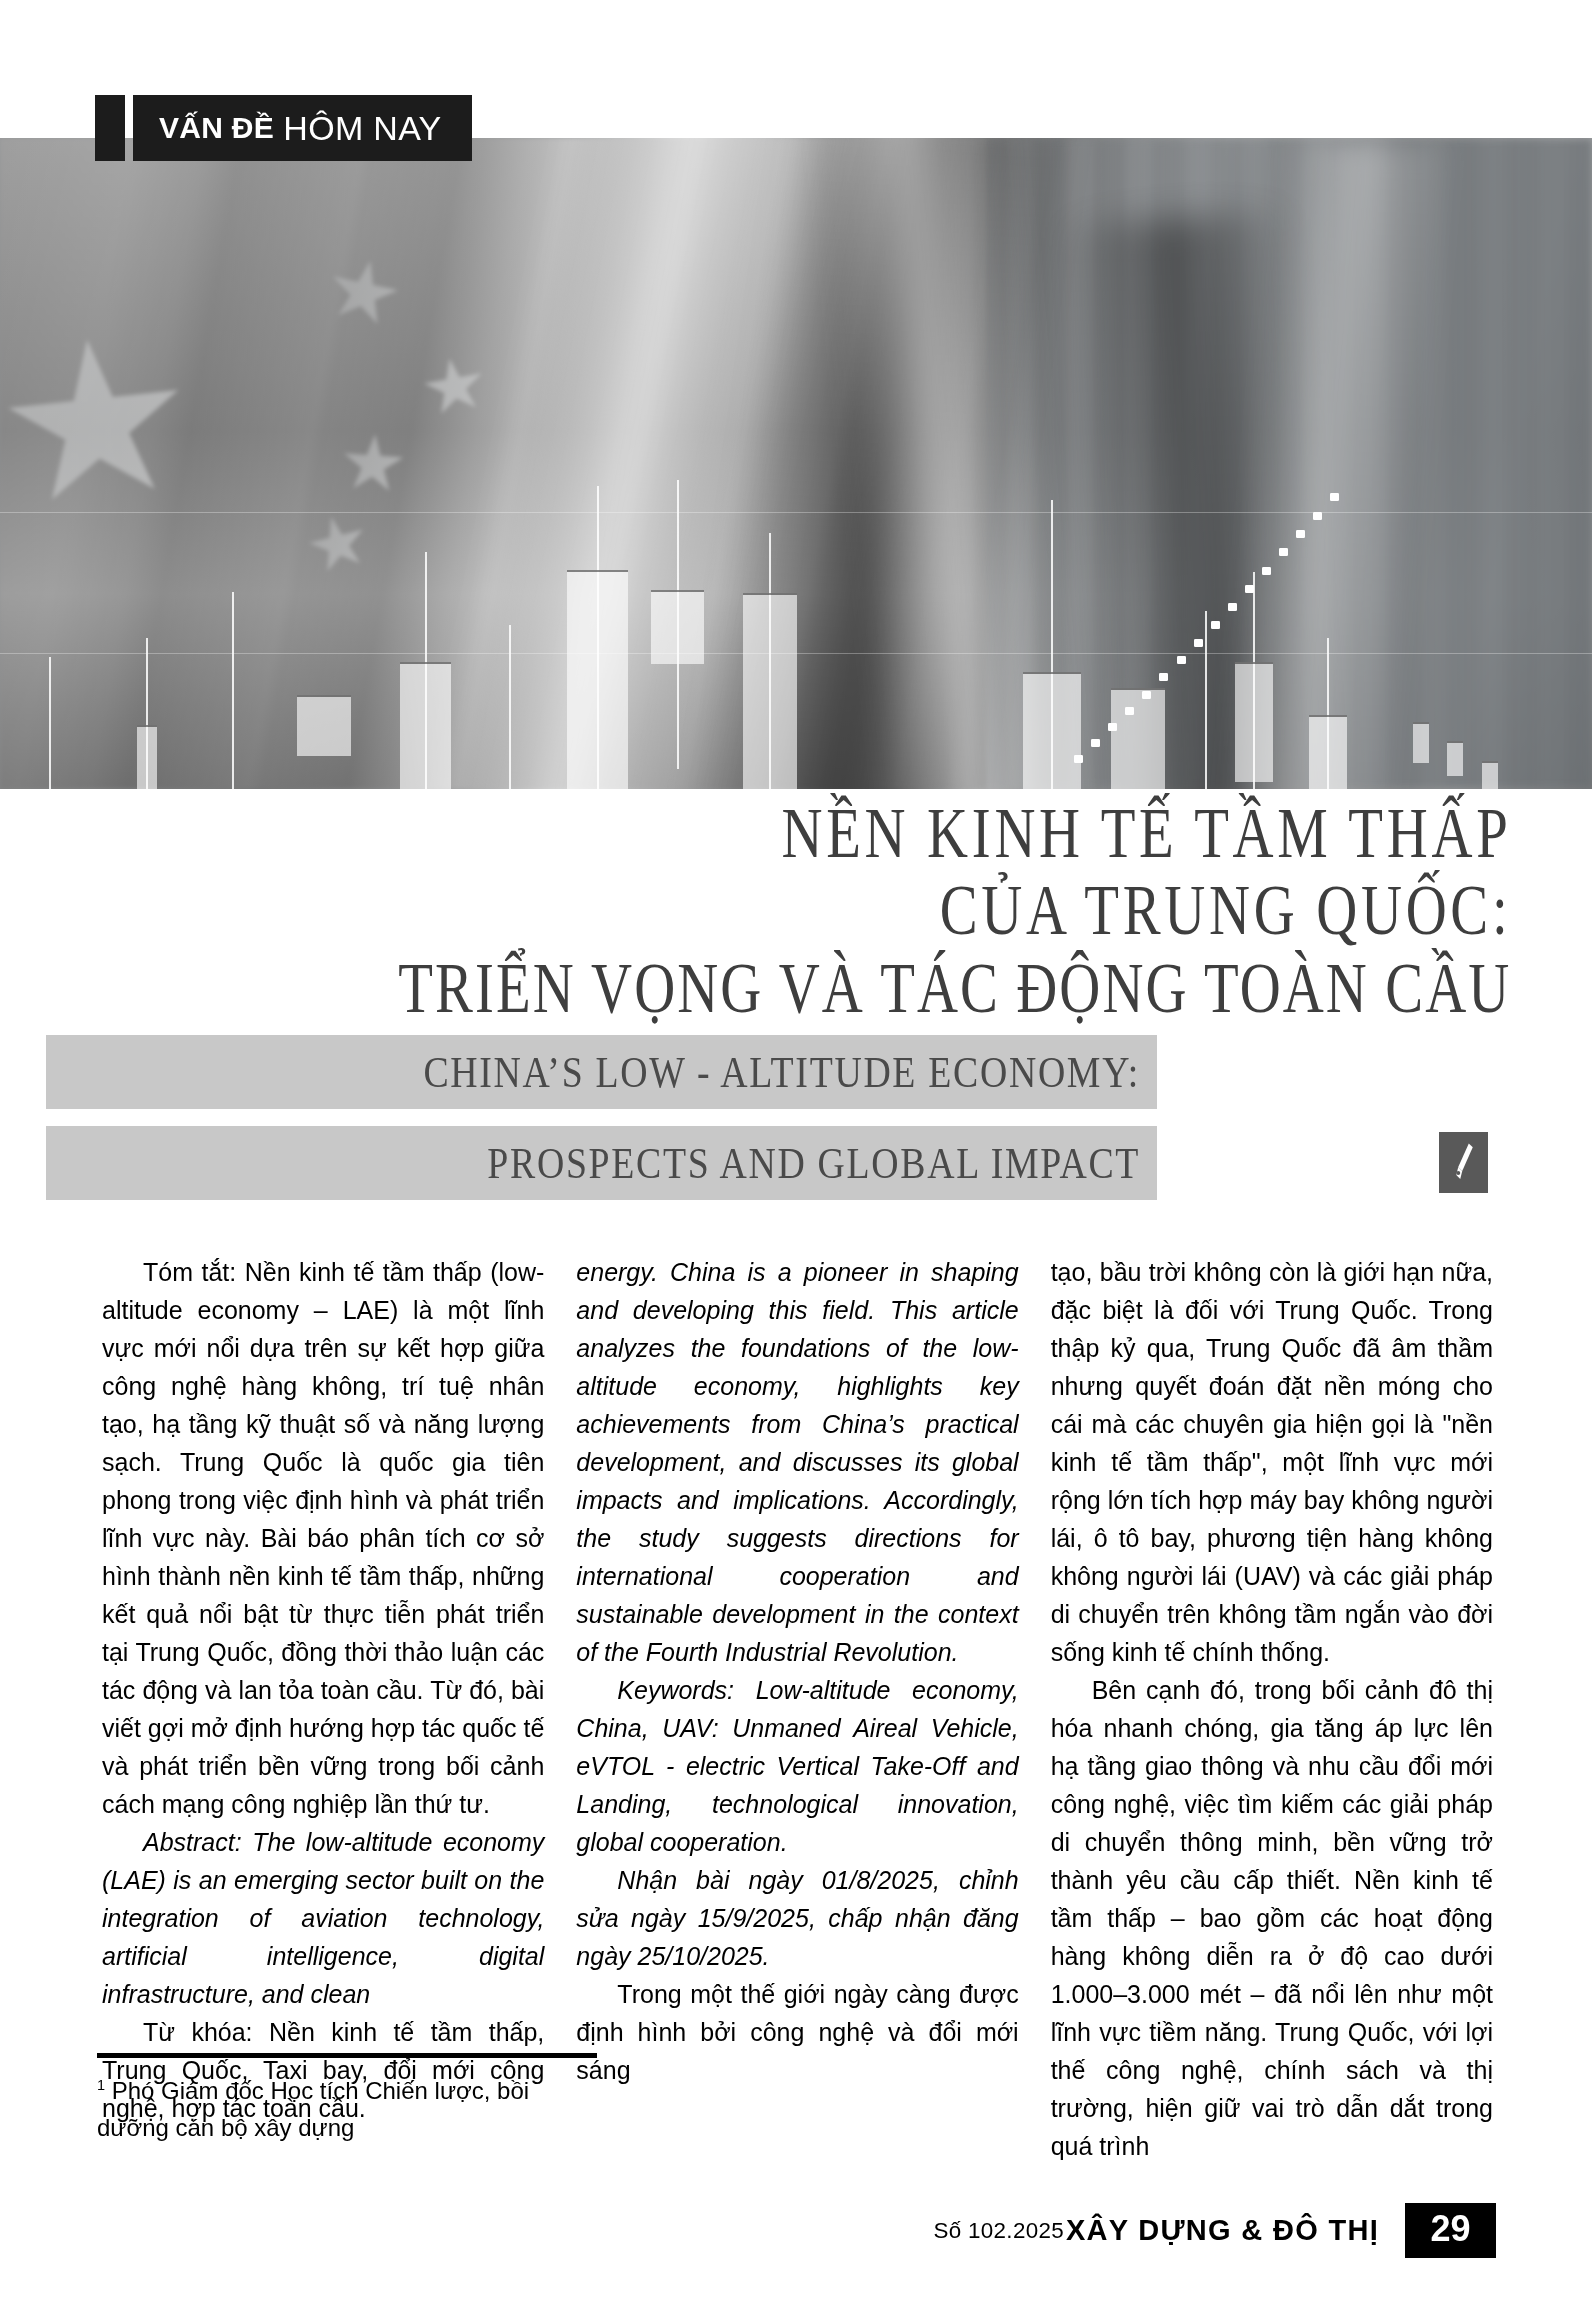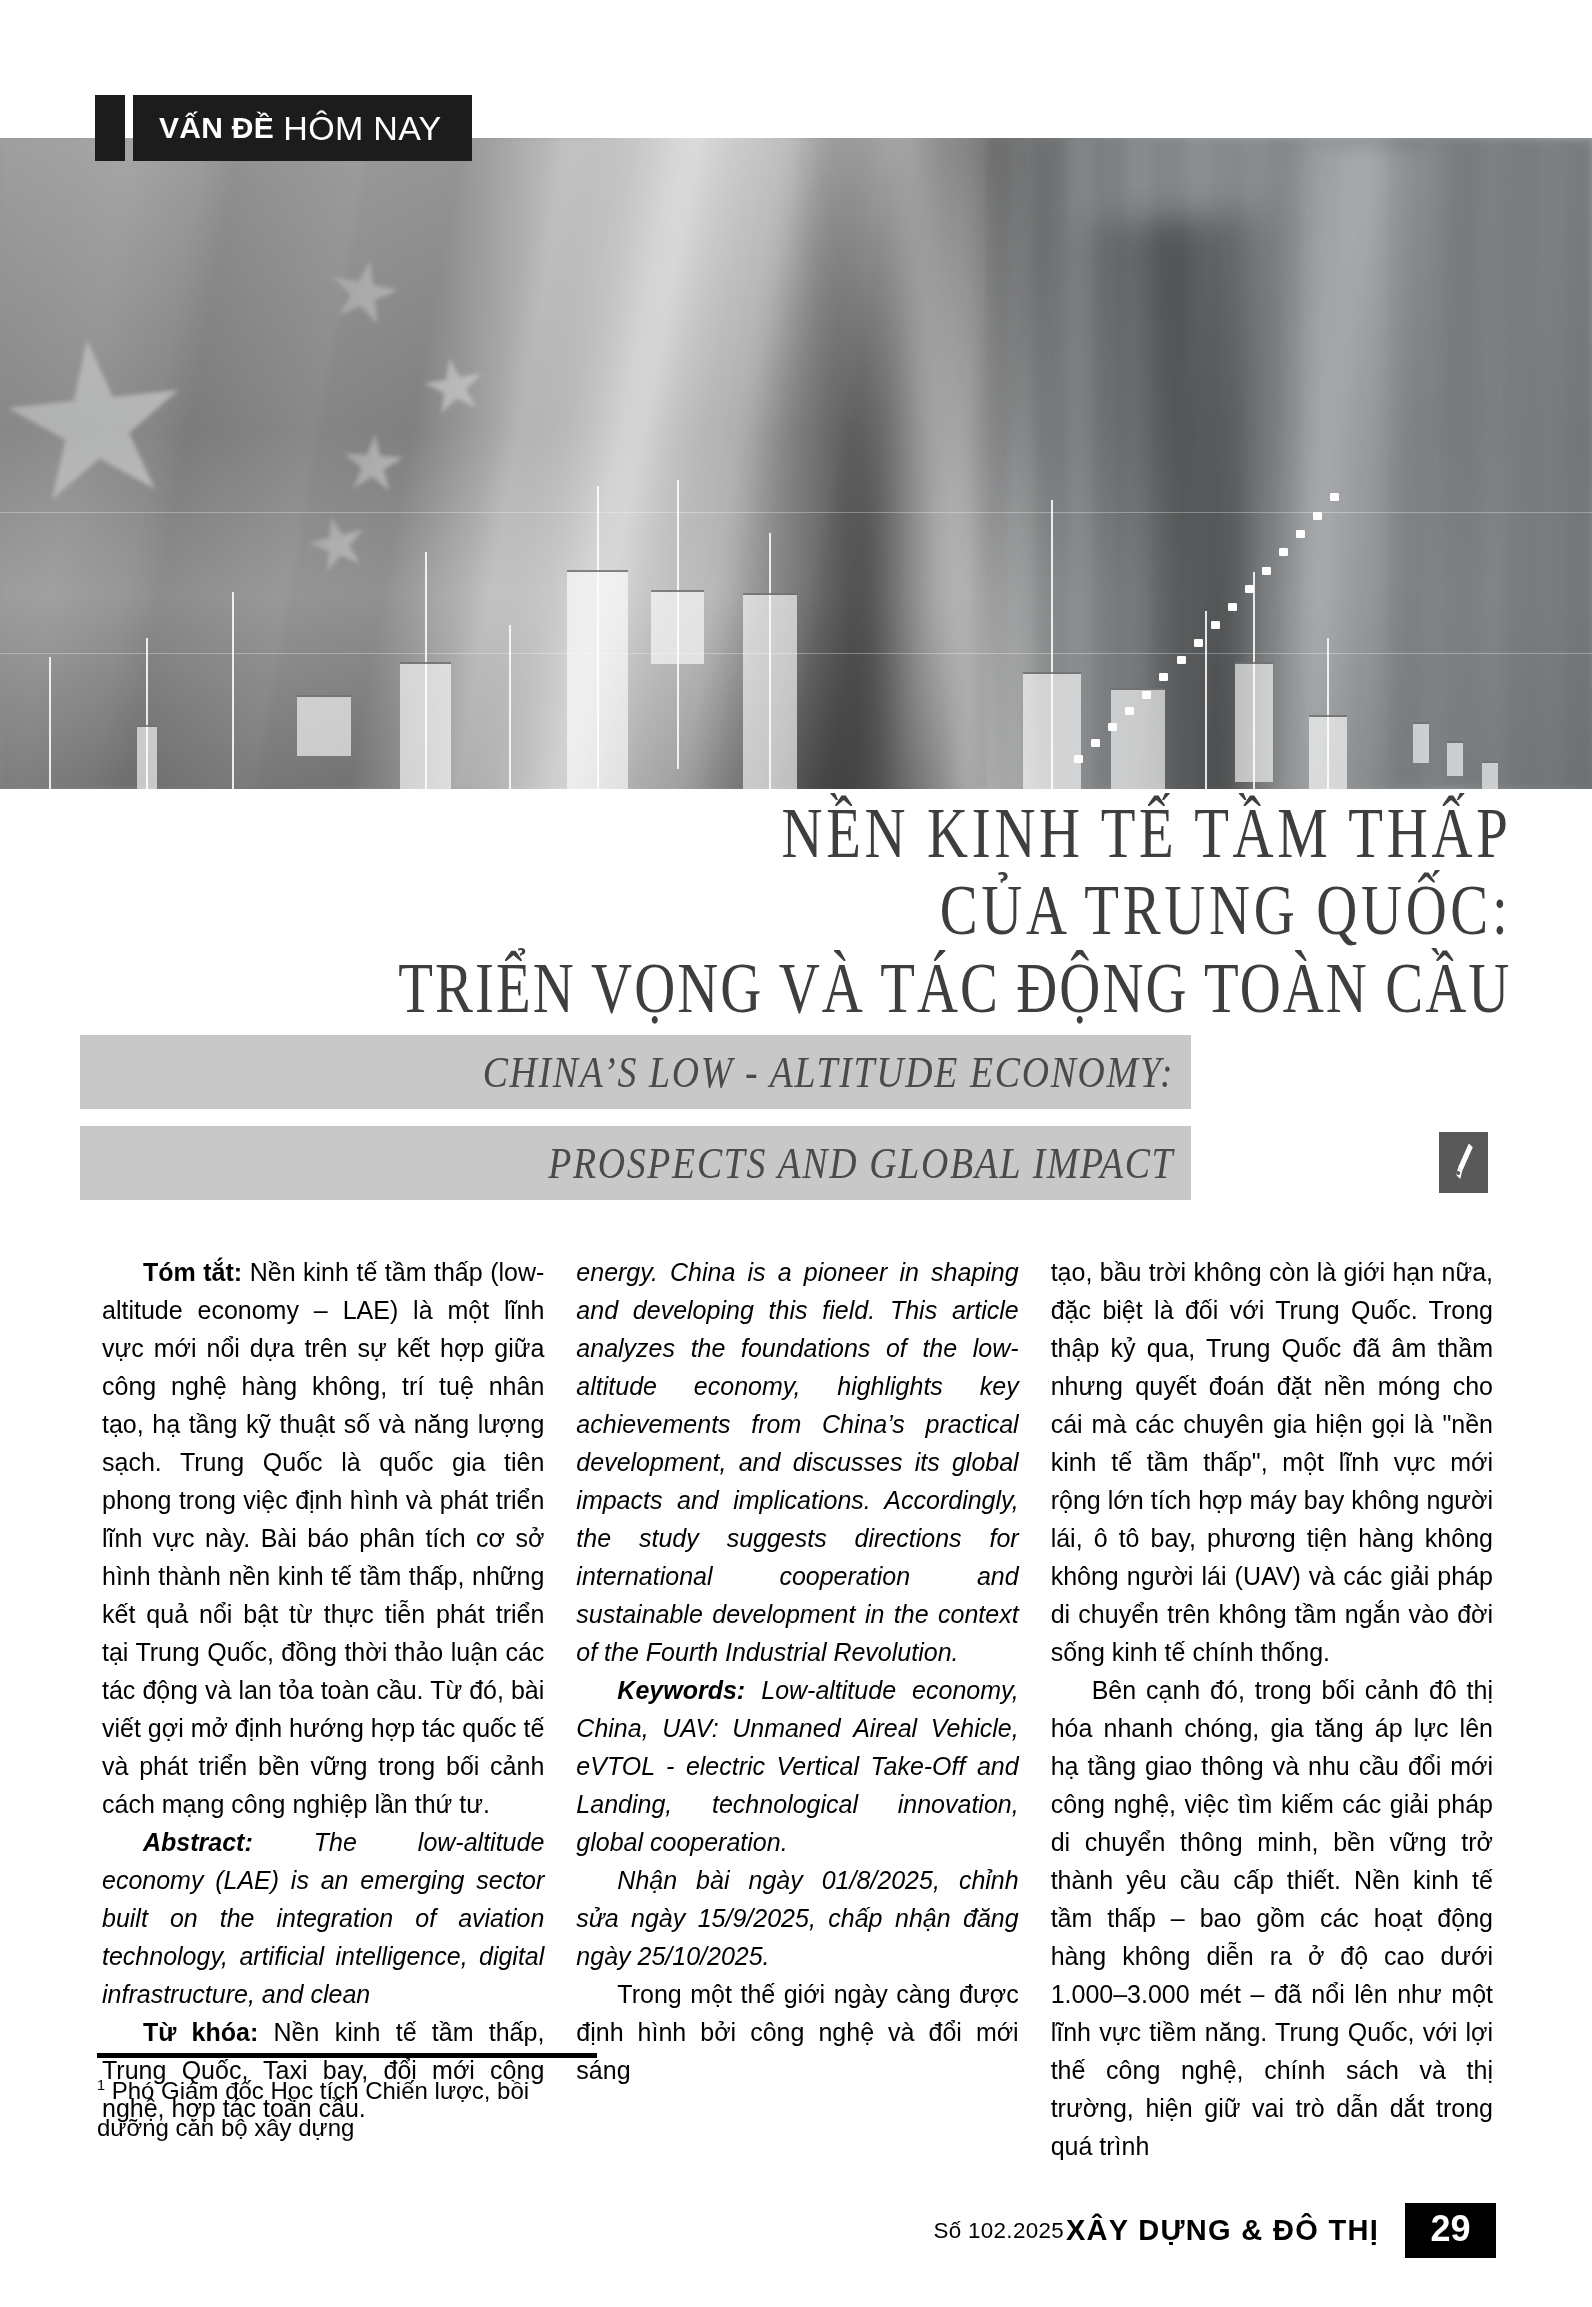--- a/index.html
+++ b/index.html
@@ -122,28 +122,27 @@
     transform:scaleX(.80);
     transform-origin:right center;
     white-space:nowrap;
   }
   .t1 { font-size:71px; letter-spacing:4.6px; }
   .t2 { font-size:71px; letter-spacing:4.6px; margin-top:9.2px; }
   .t3 { font-size:71px; letter-spacing:2.6px; margin-top:9.2px; }
 
   .band {
     margin-top:13px;
-    margin-left:80px;
+    margin-left:46px;
     width:1111px;
     background:#c8c8c8;
     height:74px;
     display:flex; align-items:center; justify-content:flex-end;
     box-sizing:border-box;
     padding-right:17px;
-    font-style:italic;
   }
   .band span {
     font-family:"Liberation Serif", serif;
     font-size:45px;
     color:#4a4a4a;
     letter-spacing:2px;
     transform:scaleX(.84);
     transform-origin:right center;
     white-space:nowrap;
   }
@@ -183,21 +182,21 @@
     margin:0;
     font-size:25px;
     line-height:38px;
     text-align:justify;
     color:#000;
     font-family:"Liberation Sans", sans-serif;
     font-stretch:condensed;
     hyphens:none;
   }
   .col p.ind { text-indent:41px; }
-  .col p b { font-weight:bold; }
+  .col p b { font-weight:normal; }
   .col p.it { font-style:italic; }
   .col h3 {
     margin:12px 0 0 0;
     font-size:26px;
     font-weight:bold;
     text-indent:41px;
     line-height:38px;
   }
 
   

